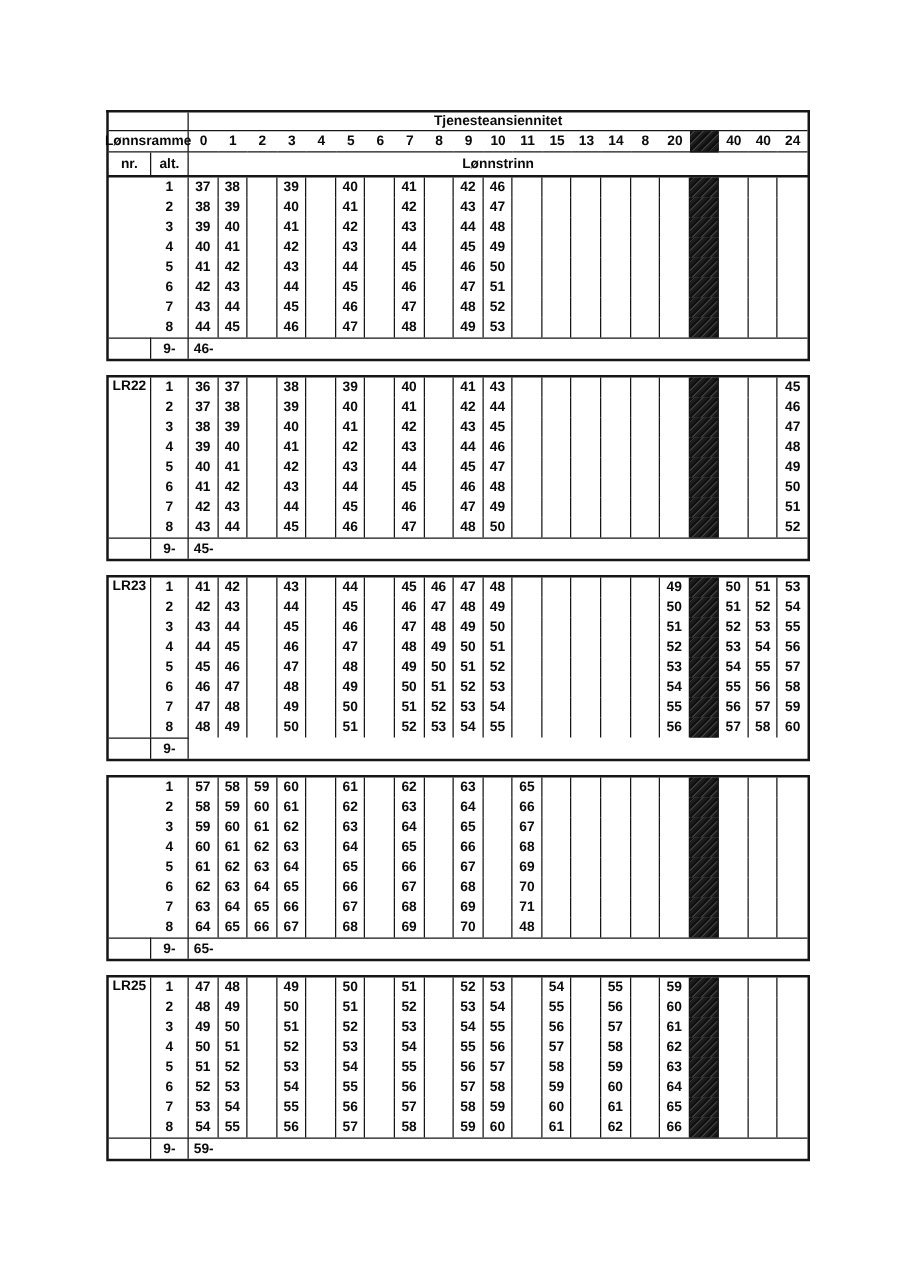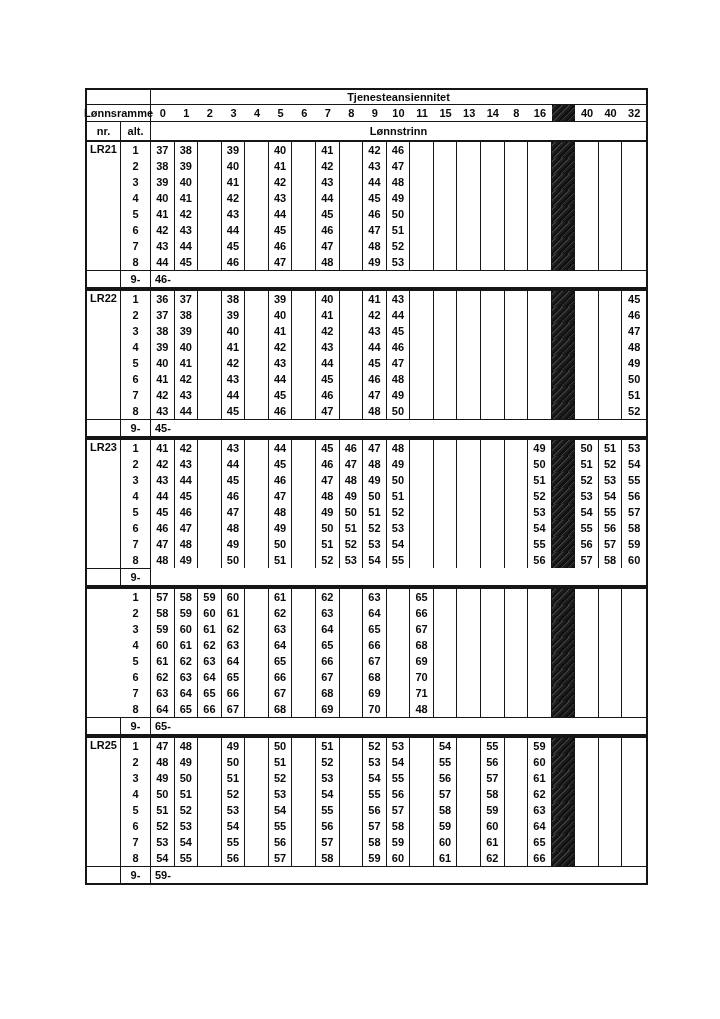--- a/index.html
+++ b/index.html
@@ -30,20 +30,21 @@
   .h-lramme{grid-row:2;grid-column:1/span 2;border-right:1.5px solid #161616;border-bottom:1.5px solid #161616;font-size:10.5px;}
   .h-num{border-bottom:1.5px solid #161616;}
   .h-nr{grid-row:3;grid-column:1;border-right:1.5px solid #161616;}
   .h-alt{grid-row:3;grid-column:2;border-right:1.5px solid #161616;}
   .h-lstrinn{grid-row:3;grid-column:3/-1;}
 
   
   .blk{
     grid-template-rows:repeat(8,16px) 17px;
     border:2px solid #161616;
+    margin-top:11px;
   }
   .blk.first{margin-top:0;}
   .blk div{box-sizing:border-box;font-size:11px;font-weight:bold;
     display:flex;align-items:center;justify-content:center;line-height:1;}
   .nr{grid-column:1;grid-row:1/span 8;border-right:1.5px solid #161616;align-items:flex-start !important;padding-top:2px;}
   .alt{grid-column:2;border-right:1.5px solid #161616;}
   .cell{border-right:1px solid #161616;}
   .cell.lastcol{border-right:none;}
   .black{
     background-color:#1b1b1b;
@@ -73,33 +74,32 @@
       <div class="h-num" style="grid-area: 2 / 9;">6</div>
       <div class="h-num" style="grid-area: 2 / 10;">7</div>
       <div class="h-num" style="grid-area: 2 / 11;">8</div>
       <div class="h-num" style="grid-area: 2 / 12;">9</div>
       <div class="h-num" style="grid-area: 2 / 13;">10</div>
       <div class="h-num" style="grid-area: 2 / 14;">11</div>
       <div class="h-num" style="grid-area: 2 / 15;">15</div>
       <div class="h-num" style="grid-area: 2 / 16;">13</div>
       <div class="h-num" style="grid-area: 2 / 17;">14</div>
       <div class="h-num" style="grid-area: 2 / 18;">8</div>
-      <div class="h-num" style="grid-area: 2 / 19;">16</div>
+      <div class="h-num" style="grid-area: 2 / 19;">20</div>
       <div class="h-num black" style="grid-area: 2 / 20;"></div>
       <div class="h-num" style="grid-area: 2 / 21;">40</div>
       <div class="h-num" style="grid-area: 2 / 22;">40</div>
-      <div class="h-num" style="grid-area: 2 / 23;">32</div>
+      <div class="h-num" style="grid-area: 2 / 23;">24</div>
       <div class="h-nr">nr.</div>
     <div class="h-alt">alt.</div>
     <div class="h-lstrinn">Lønnstrinn</div>
   </div>
 
   <div id="blocks">
       <div class="grid blk first">
-        <div class="nr">LR21</div>
         <div class="alt" style="grid-row: 1;">1</div>
         <div class="cell" style="grid-area: 1 / 3;">37</div>
         <div class="cell" style="grid-area: 1 / 4;">38</div>
         <div class="cell" style="grid-area: 1 / 5;"></div>
         <div class="cell" style="grid-area: 1 / 6;">39</div>
         <div class="cell" style="grid-area: 1 / 7;"></div>
         <div class="cell" style="grid-area: 1 / 8;">40</div>
         <div class="cell" style="grid-area: 1 / 9;"></div>
         <div class="cell" style="grid-area: 1 / 10;">41</div>
         <div class="cell" style="grid-area: 1 / 11;"></div>

